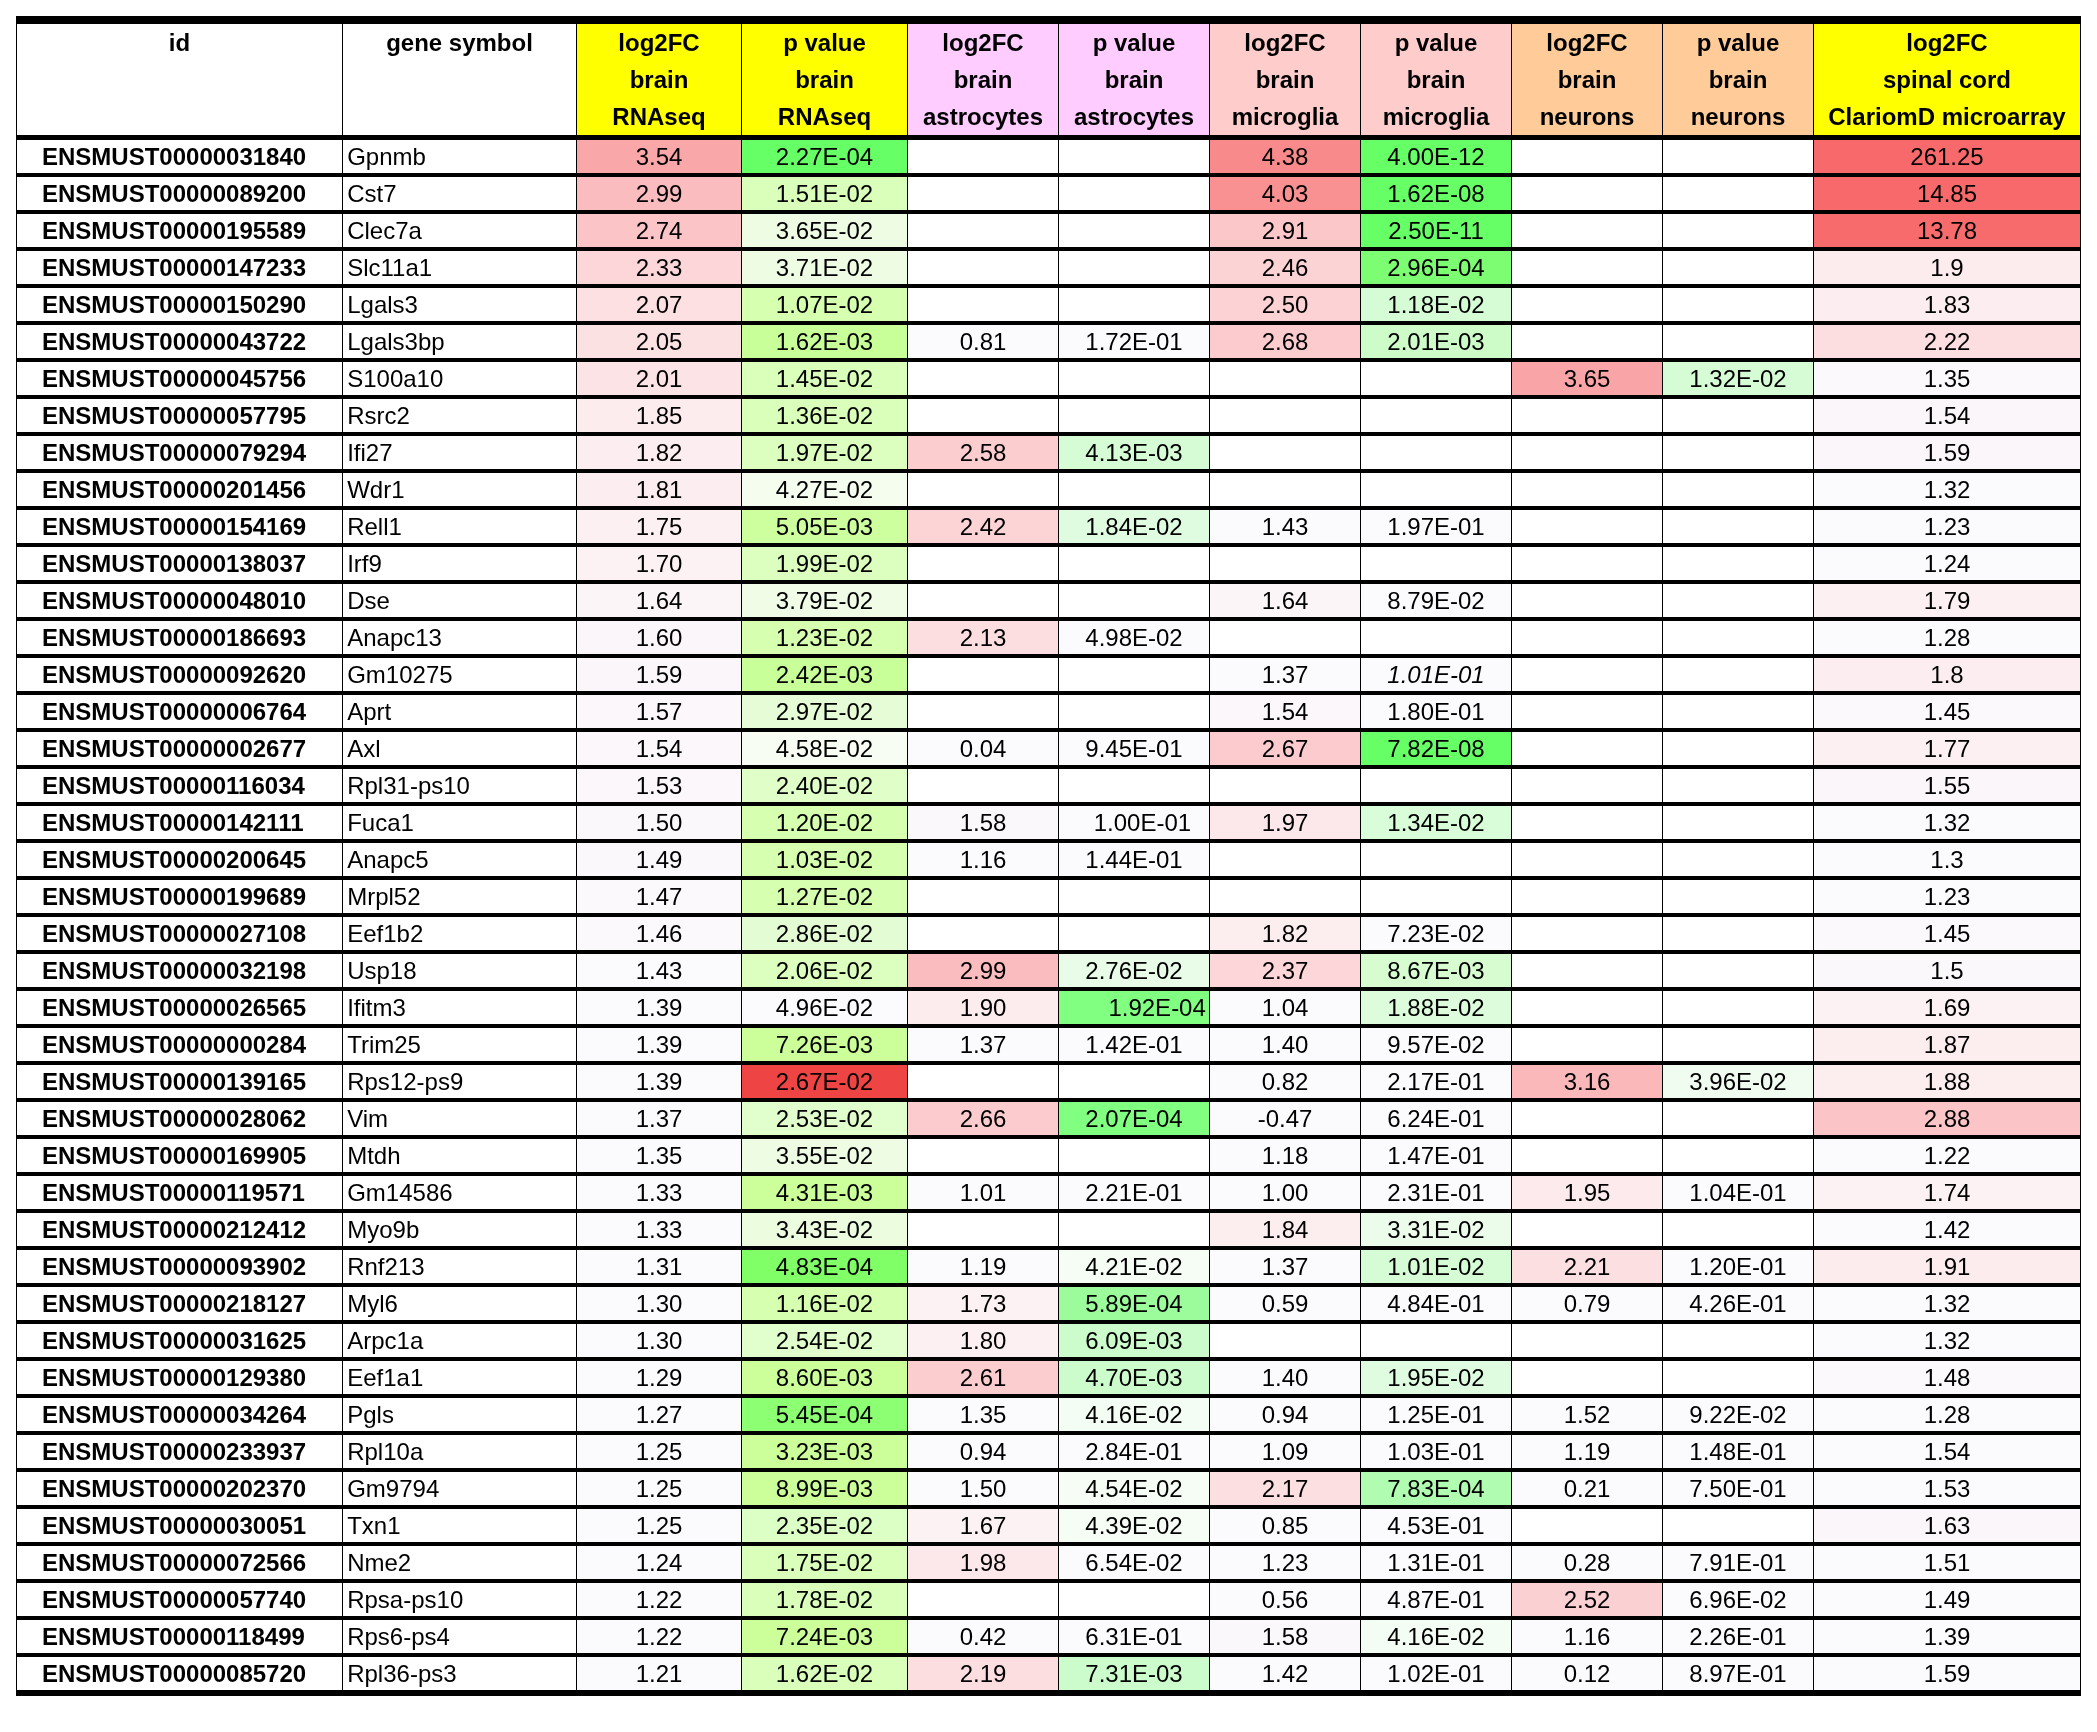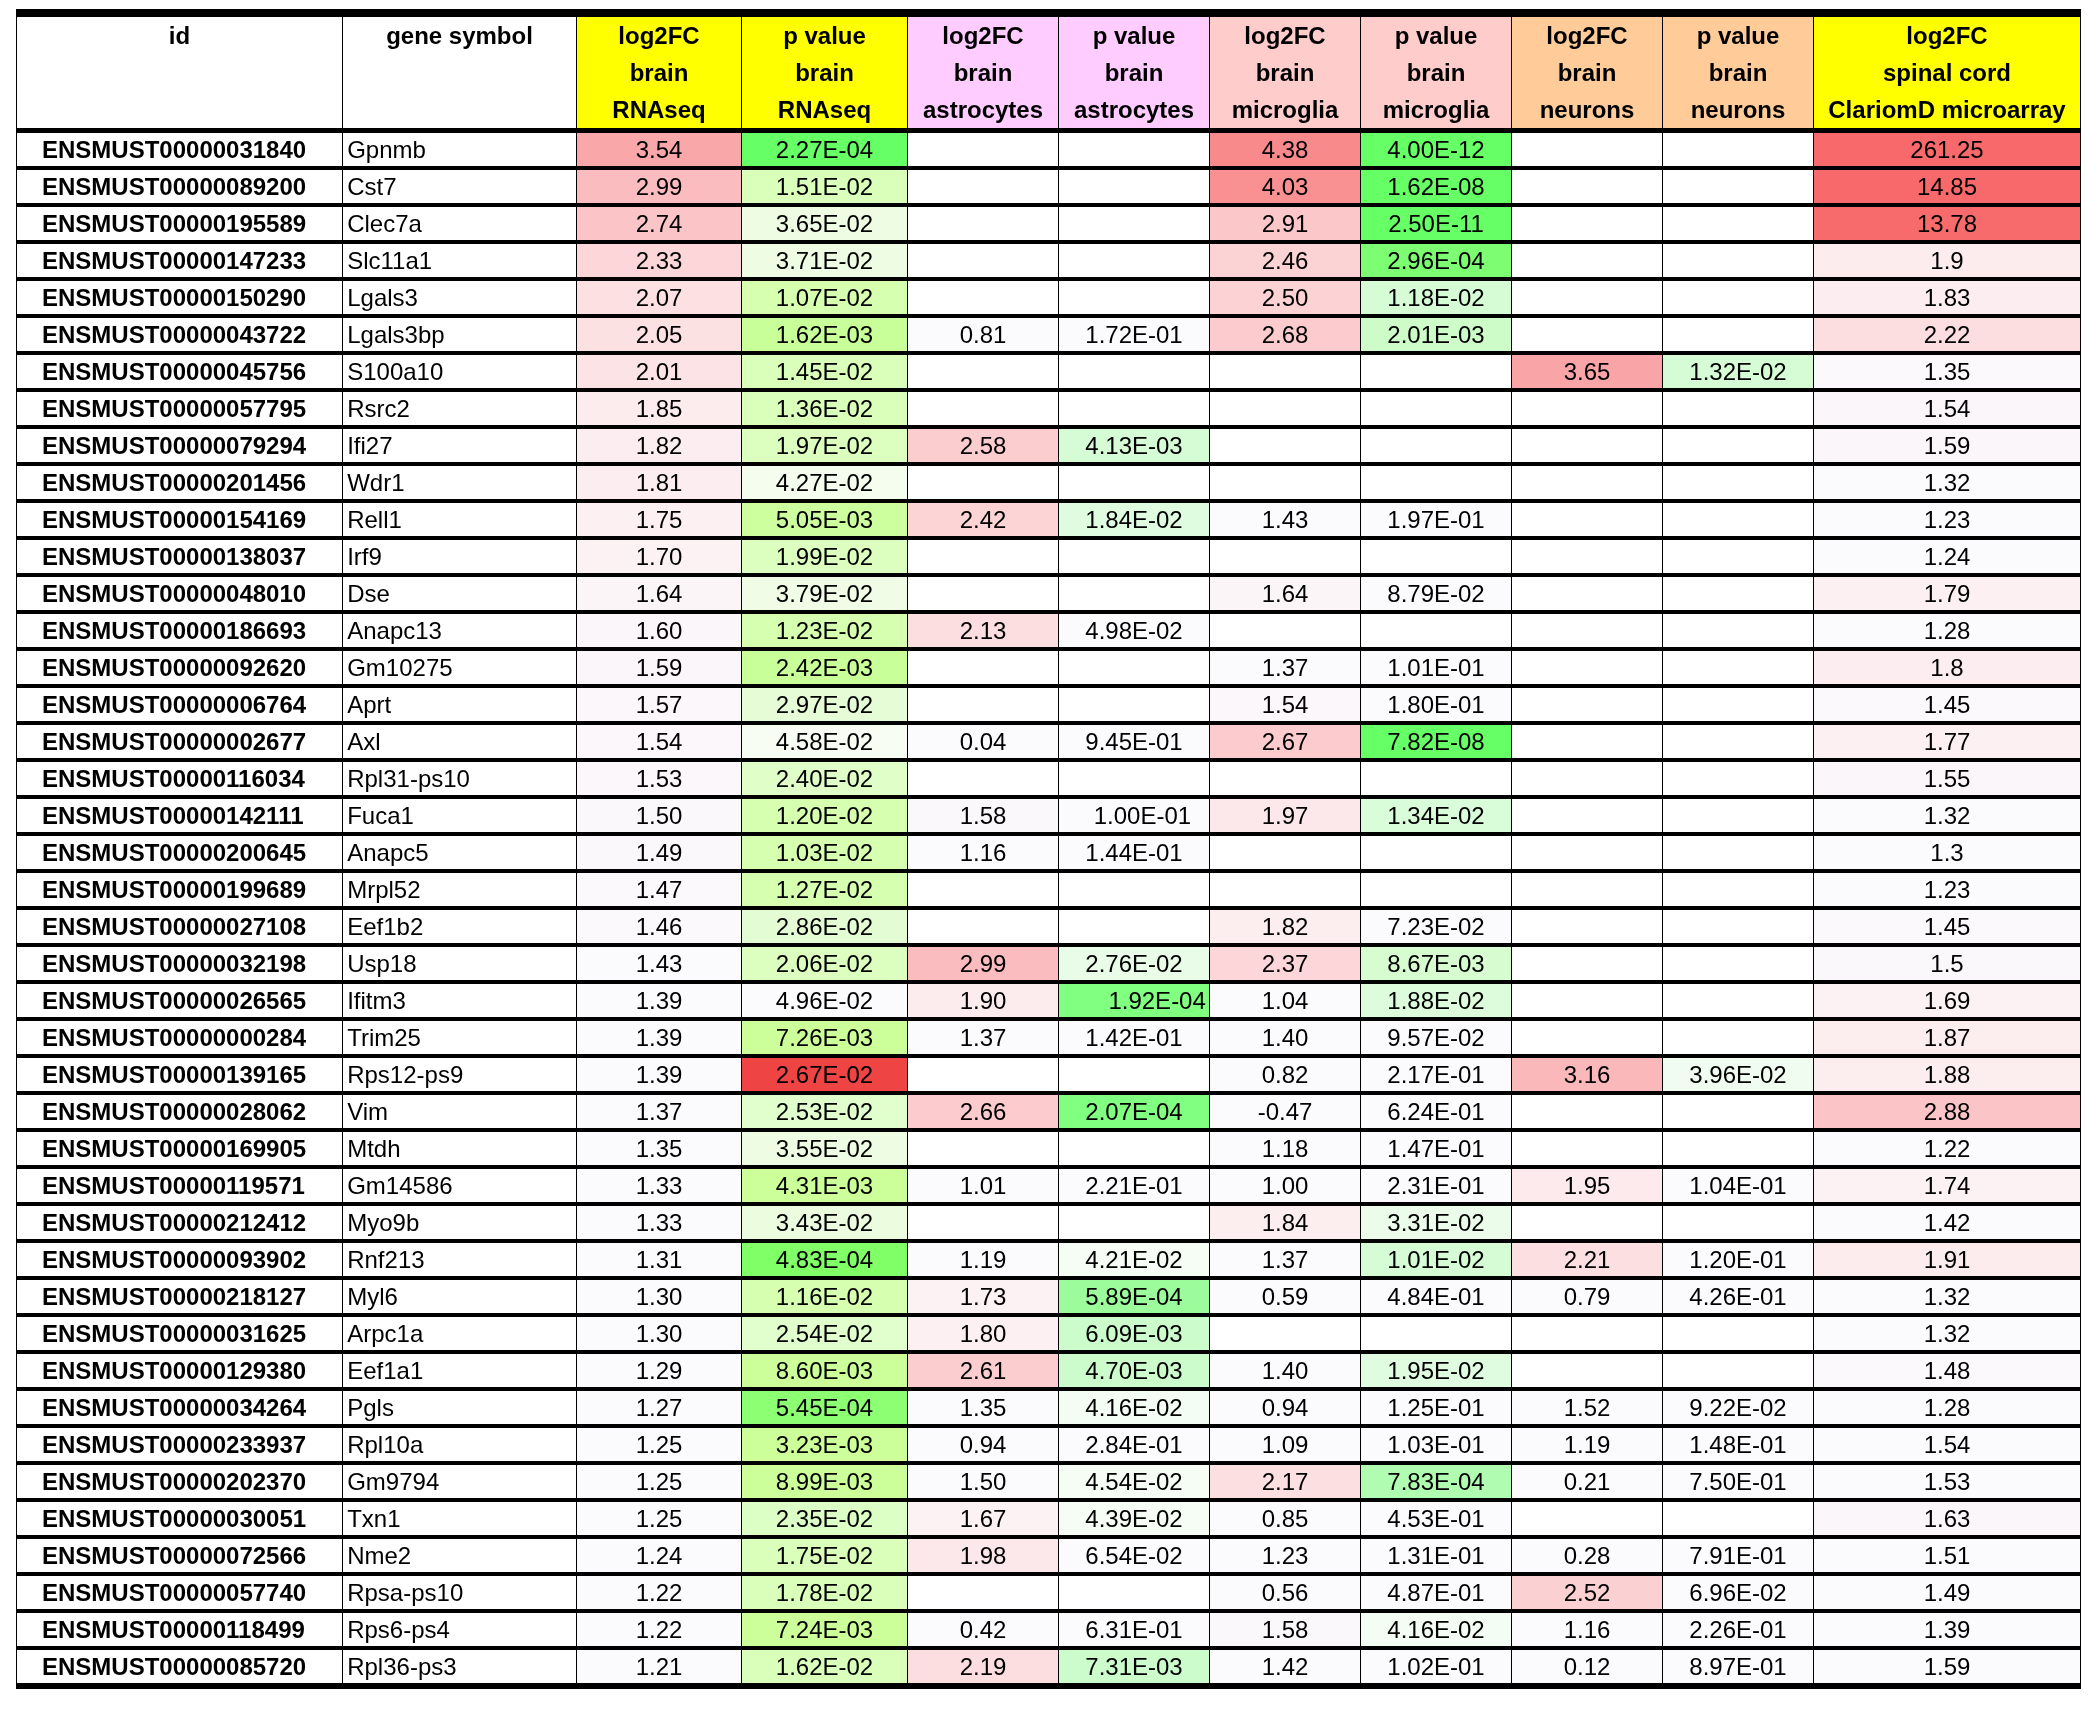--- a/index.html
+++ b/index.html
@@ -1,17 +1,17 @@
 <!DOCTYPE html>
 <html style="font-size:8.4px"><head>
 <meta charset="utf-8">
 <style>
   html,body{margin:0;padding:0;background:#ffffff;}
   body{width:2097px;height:1733px;position:relative;overflow:hidden;}
-  #tbl{position:absolute;left:16px;top:9px;border-collapse:collapse;table-layout:fixed;
+  #tbl{position:absolute;left:16px;top:16px;border-collapse:collapse;table-layout:fixed;
        font-family:"Liberation Sans",sans-serif;color:#000;}
   #tbl col.c-id{width:326px}
   #tbl col.c-gene{width:234px}
   #tbl col.c-a{width:165px}
   #tbl col.c-b{width:166px}
   #tbl col.c-c{width:151px}
   #tbl col.c-d{width:151px}
   #tbl col.c-e{width:151px}
   #tbl col.c-f{width:151px}
   #tbl col.c-g{width:151px}
@@ -261,21 +261,21 @@
         <td style="background: rgb(251, 251, 254);">1.28</td>
       </tr>
       <tr>
         <td class="id">ENSMUST00000092620</td>
         <td class="gene">Gm10275</td>
         <td style="background: rgb(251, 246, 249);">1.59</td>
         <td style="background: rgb(201, 255, 153);">2.42E-03</td>
         <td style="background: rgb(255, 255, 255);"></td>
         <td style="background: rgb(255, 255, 255);"></td>
         <td style="background: rgb(251, 251, 254);">1.37</td>
-        <td style="background: rgb(251, 251, 254);">1.01E-01</td>
+        <td style="background: rgb(251, 251, 254); font-style: italic;">1.01E-01</td>
         <td style="background: rgb(255, 255, 255);"></td>
         <td style="background: rgb(255, 255, 255);"></td>
         <td style="background: rgb(252, 238, 240);">1.8</td>
       </tr>
       <tr>
         <td class="id">ENSMUST00000006764</td>
         <td class="gene">Aprt</td>
         <td style="background: rgb(251, 247, 250);">1.57</td>
         <td style="background: rgb(230, 252, 214);">2.97E-02</td>
         <td style="background: rgb(255, 255, 255);"></td>

